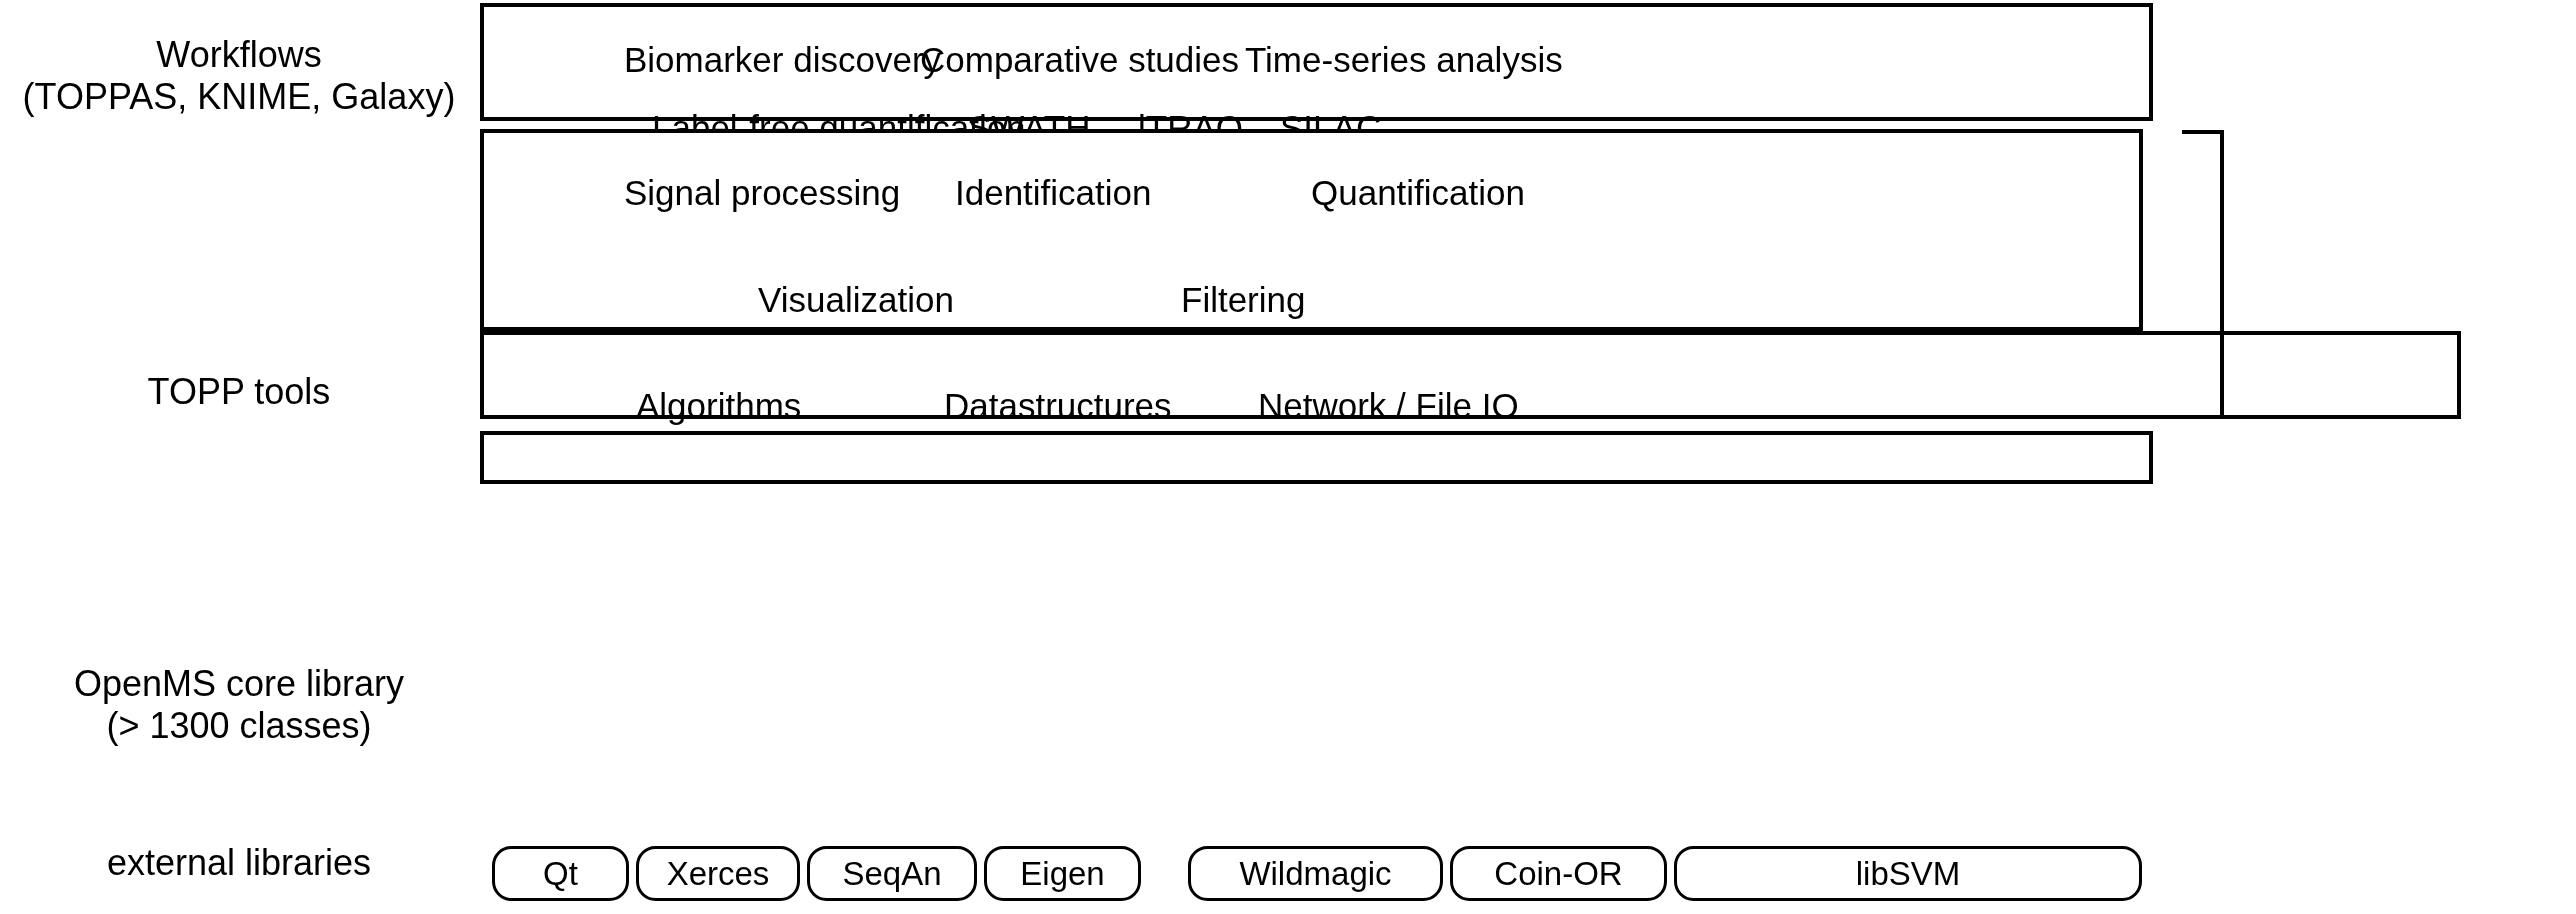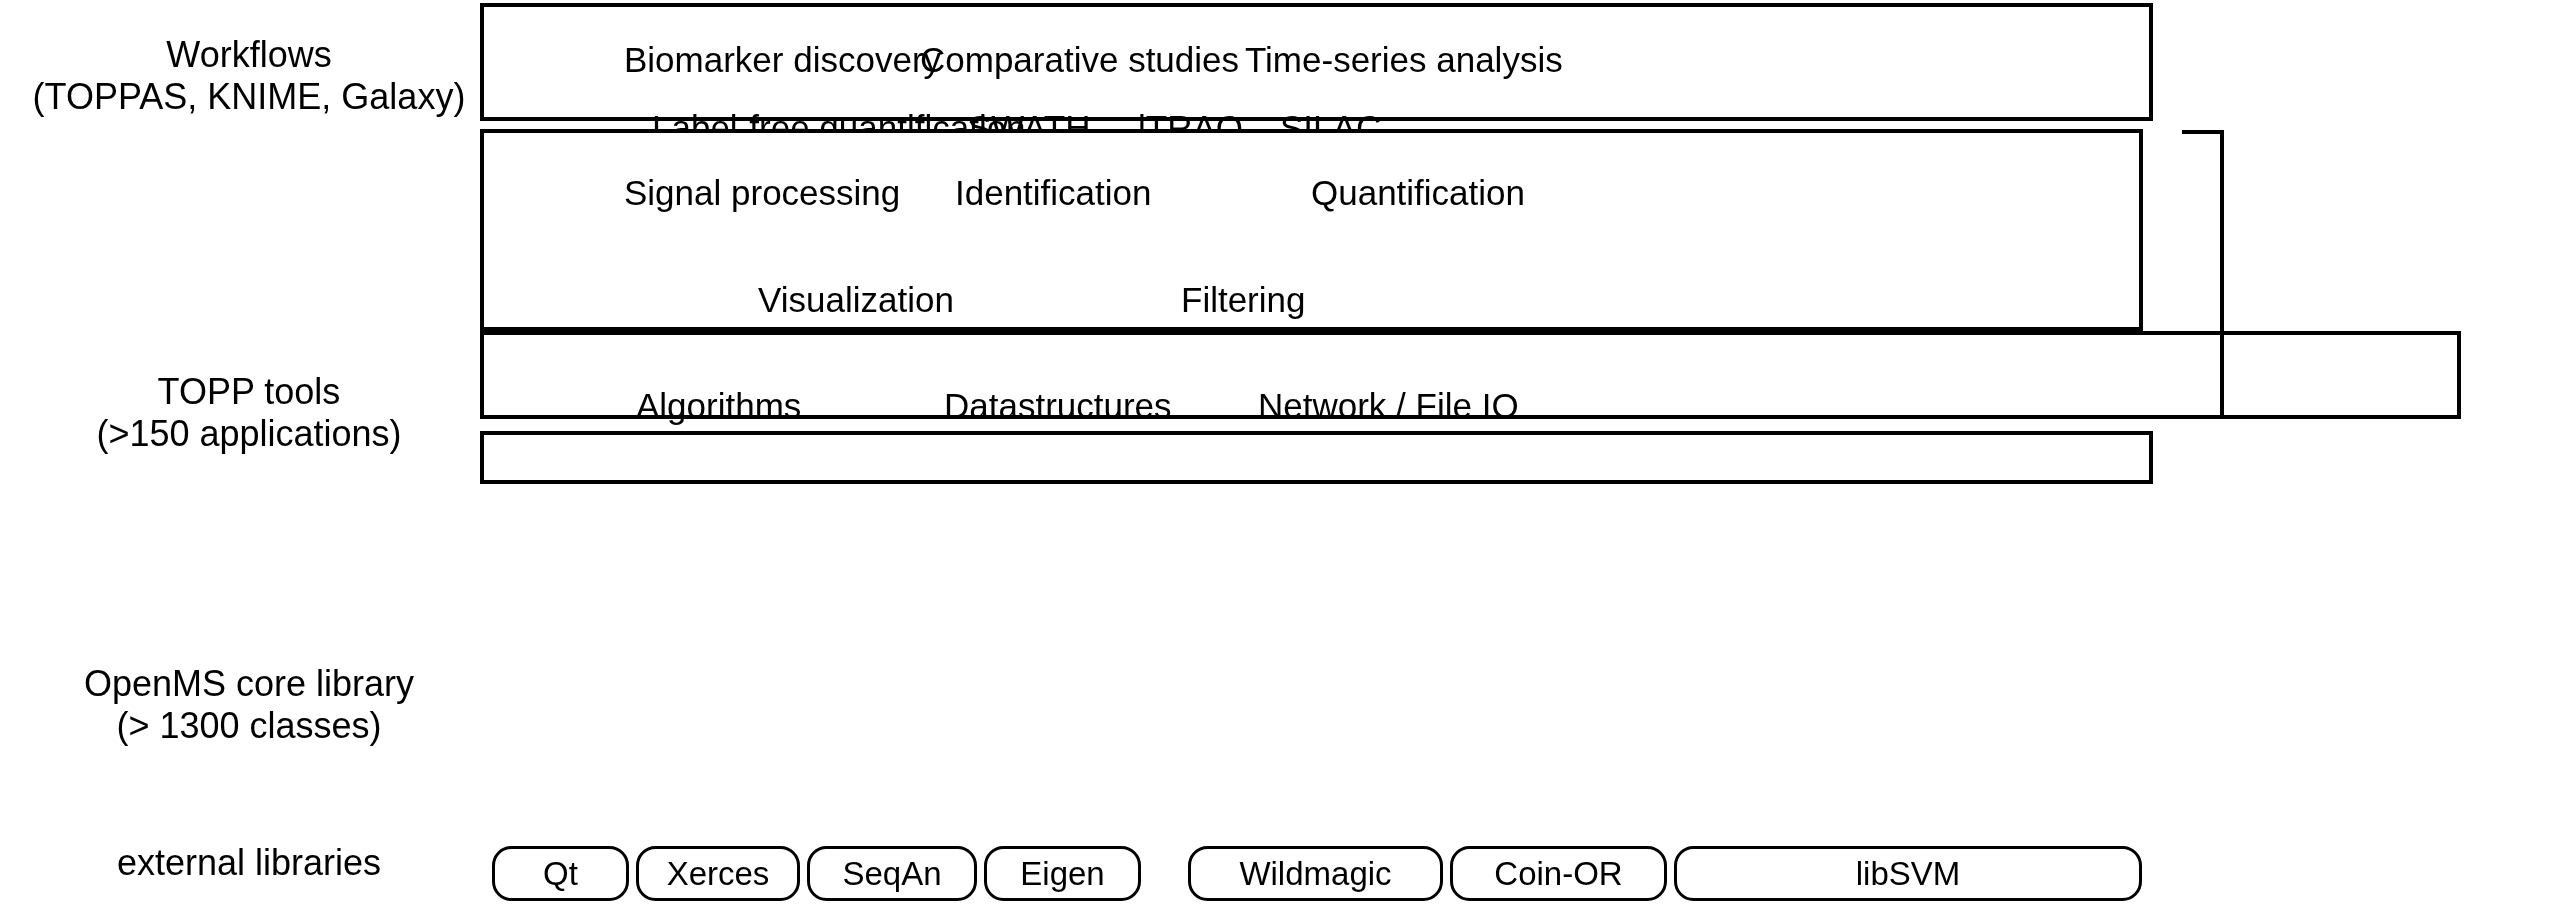--- a/index.html
+++ b/index.html
@@ -20,21 +20,20 @@
     overflow: hidden;
   }
 
   
   .row-label {
     position: absolute;
     text-align: center;
     line-height: 1.18;
     color: #000;
     white-space: nowrap;
-    padding-left: 10px;
   }
   .row-label .ln { display: block; }
 
   #label-workflows   { left: 0px;  top: 34px;  width: 478px; font-size: 36px; }
   #label-topptools   { left: 0px;  top: 371px; width: 478px; font-size: 36px; }
   #label-corelib     { left: 0px;  top: 663px; width: 478px; font-size: 36px; }
   #label-extlibs     { left: 0px;  top: 842px; width: 478px; font-size: 36px; }
 
   
   .panel {
@@ -122,21 +121,20 @@
 
 <div id="stage">
 
   <div class="row-label" id="label-workflows">
     <span class="ln">Workflows</span>
     <span class="ln">(TOPPAS, KNIME, Galaxy)</span>
   </div>
 
   <div class="row-label" id="label-topptools">
     <span class="ln">TOPP tools</span>
-    <span class="ln">(&gt;150 applications)</span>
   </div>
 
   <div class="row-label" id="label-corelib">
     <span class="ln">OpenMS core library</span>
     <span class="ln">(&gt; 1300 classes)</span>
   </div>
 
   <div class="row-label" id="label-extlibs">
     <span class="ln">external libraries</span>
   </div>

